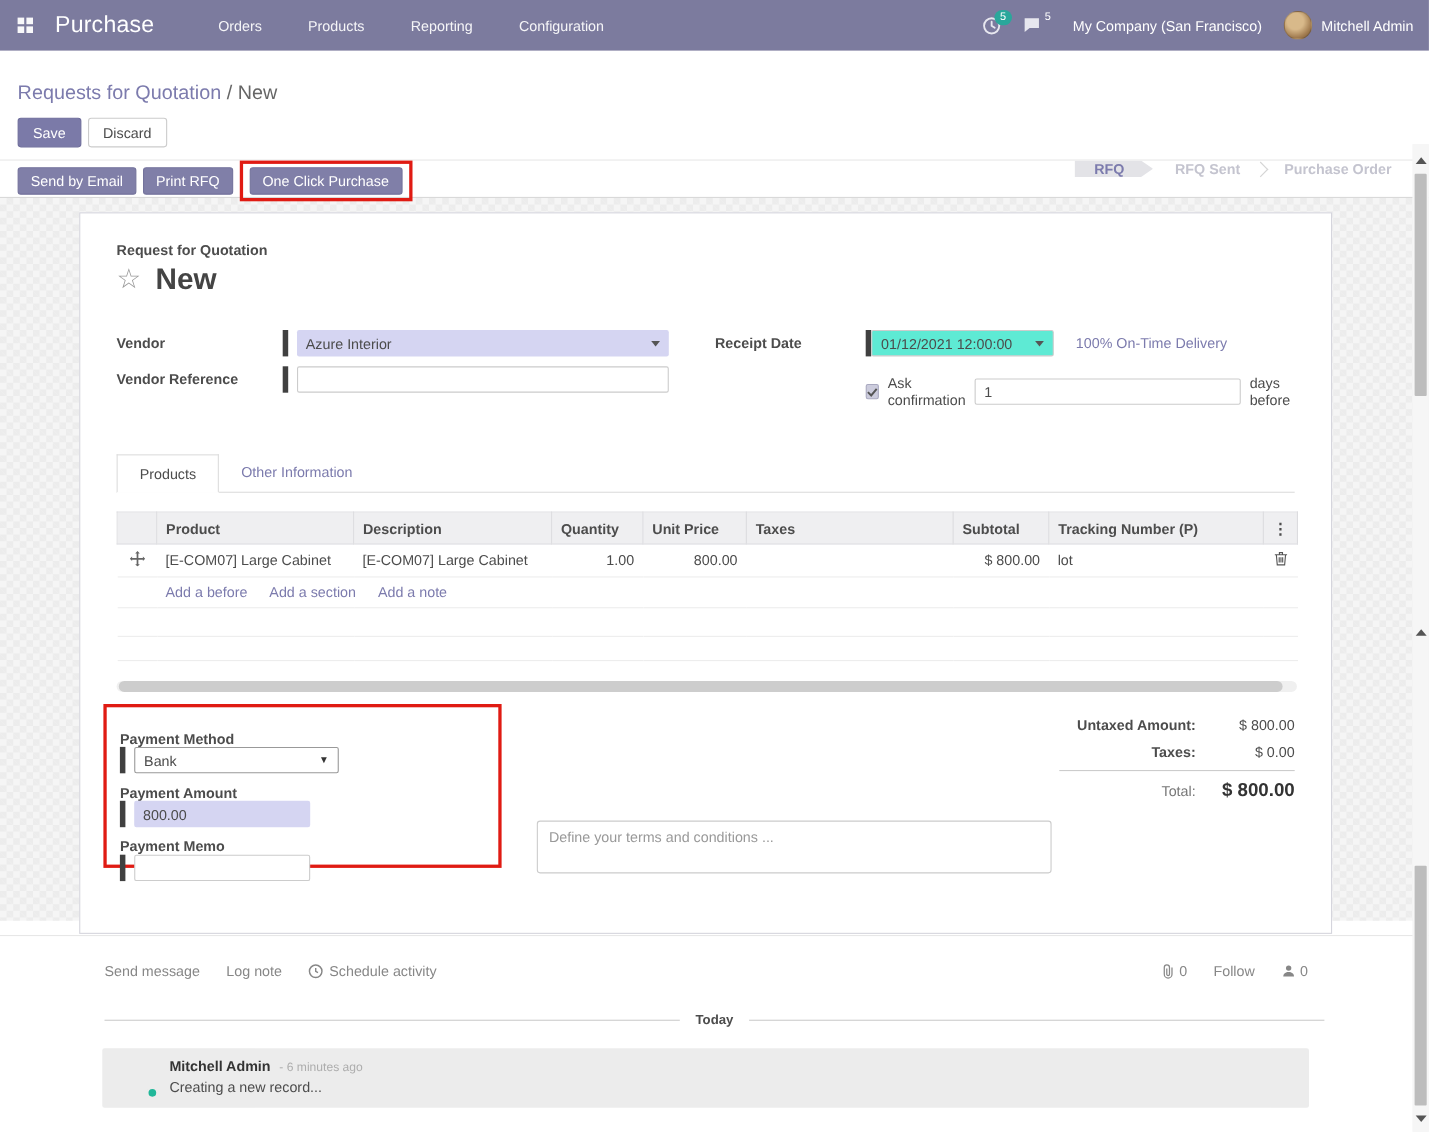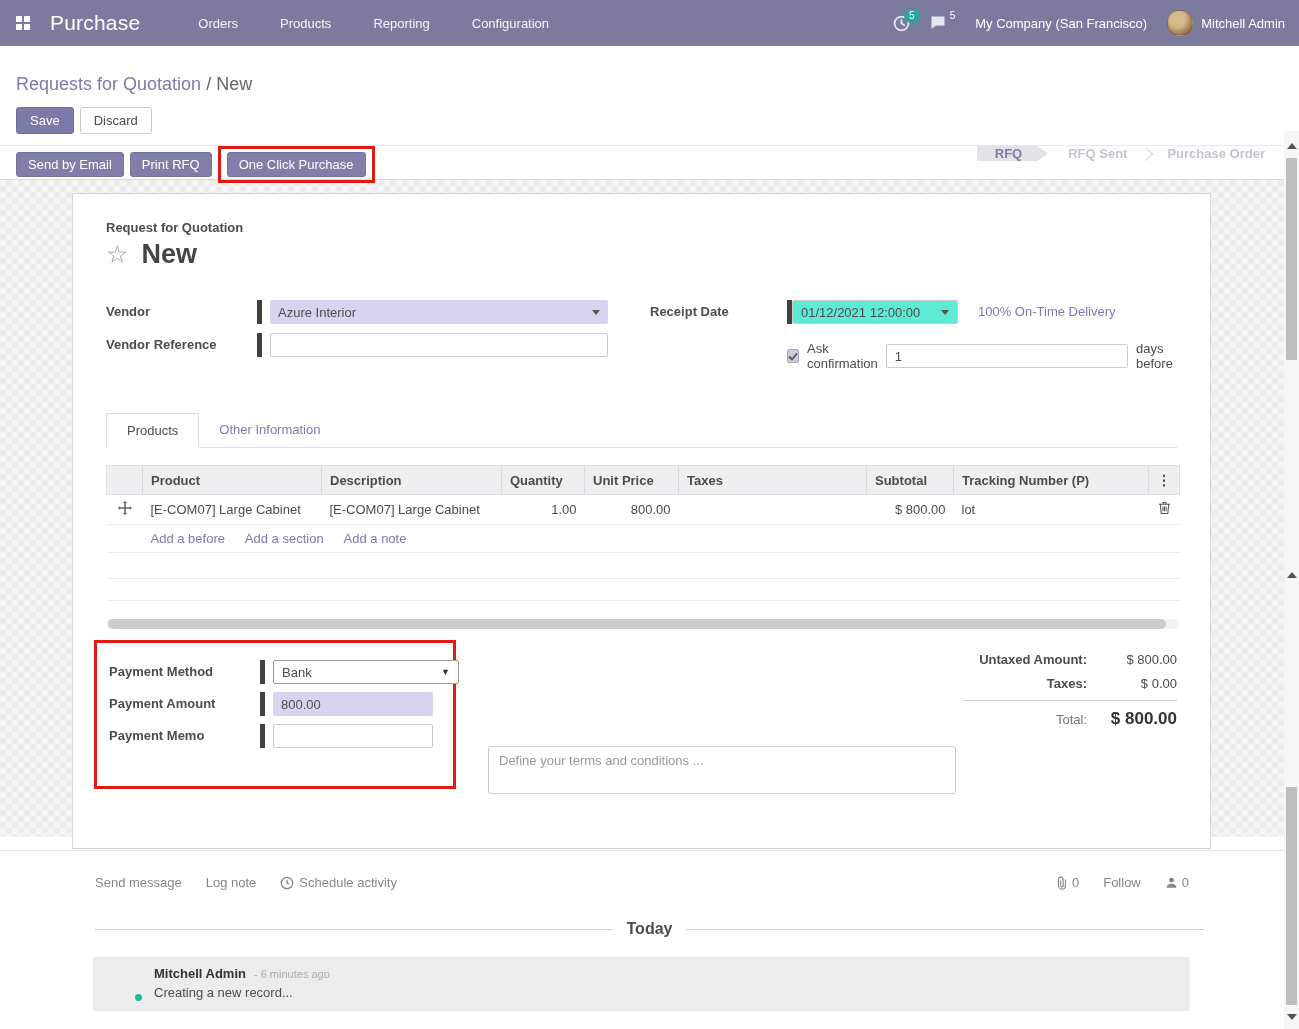--- a/index.html
+++ b/index.html
@@ -16,21 +16,21 @@
   .nav-menu .item { color:rgba(255,255,255,.92); cursor:pointer; }
   .nav-right { display:flex; align-items:center; gap:20px; }
   .icon-btn { position:relative; display:flex; align-items:flex-start; cursor:pointer; }
   .badge { position:absolute; top:-6px; right:-10px; background:#2aa79b; color:#fff; font-size:10px; line-height:10px; padding:2px 5px; border-radius:8px; }
   .sup-count { font-size:10px; color:#fff; margin-left:2px; position:relative; top:-5px; }
   .company-name { color:#fff; }
   .user-zone { display:flex; align-items:center; gap:8px; cursor:pointer; }
   .avatar { width:26px; height:26px; border-radius:50%; background:radial-gradient(circle at 40% 35%, #d8b98a 0 35%, #a07a4e 70%, #6b5233 100%); border:1px solid rgba(0,0,0,.15); }
 
   
-  .control-panel { background:#fff; padding:28px 16px 11px; }
+  .control-panel { background:#fff; padding:12px 16px 11px;margin-top:16px; }
   .breadcrumb { font-size:18px; }
   .breadcrumb .parent { color:#7c7bad; cursor:pointer; }
   .breadcrumb .sep, .breadcrumb .current { color:#666; }
   .cp-buttons { margin-top:12px; display:flex; gap:6px; }
   .btn { font-size:13px; padding:5px 13px; border-radius:3px; cursor:pointer; border:1px solid transparent; }
   .btn-primary { background:#7b7aa8; border-color:#6f6e9c; color:#fff; }
   .btn-default { background:#fff; border-color:#ccc; color:#4c4c4c; }
 
   
   .statusbar { height:35px; background:#fff; border-top:1px solid #e8e8e8; border-bottom:1px solid #d9d9d9; display:flex; justify-content:space-between; align-items:flex-start; }
@@ -89,21 +89,21 @@
   .add-links td { border-bottom:1px solid #ededed; }
   .add-links a { color:#7c7bad; text-decoration:none; margin-right:17px; cursor:pointer; }
   .filler td { border-bottom:1px solid #ededed; height:26px; }
   .filler2 td { border-bottom:none; height:22px; }
   .hscroll { width:1073px; height:10px; background:#f0f0f0; border-radius:5px; margin-top:18px; position:relative; }
   .hscroll .thumb { position:absolute; left:2px; top:0; height:10px; width:1058px; background:#cdcdcd; border-radius:5px; cursor:pointer; }
 
   
   .bottom-row { position:relative; height:160px; margin-top:13px; }
   .payment-box { position:absolute; left:-12px; top:-2px; width:362px; height:149px; border:3px solid #e01b13; padding:17px 0 0 12px; }
-  .payment-box .frow { margin-bottom:6px; }
+  .payment-box .frow { margin-bottom:6px;flex-direction:column; }
   .payment-box .fcell { width:173px; }
   .select-box { background:#fff; border:1px solid #999; border-radius:2px; height:24px; display:flex; align-items:center; justify-content:space-between; padding:0 8px; cursor:pointer; width:186px; }
   .select-box .tri { font-size:9px; color:#333; }
   .pay-field { width:186px; }
   .totals { position:absolute; right:0; top:10px; width:214px; }
   .trow { display:flex; justify-content:flex-end; align-items:baseline; margin-bottom:9px; }
   .tlabel { font-weight:bold; text-align:right; flex:1; }
   .tvalue { width:90px; text-align:right; }
   .tdivider { border-top:1px solid #ccc; margin:2px 0 8px; }
   .total-label { font-weight:normal; color:#777; }
@@ -113,21 +113,21 @@
 
   
   .chatter { background:#fff; border-top:1px solid #e7e7e7; padding:24px 0 30px; margin-top:13px; }
   .chatter-bar { display:flex; justify-content:space-between; align-items:center; padding:0 110px 0 95px; color:#878787; }
   .cb-left { display:flex; gap:24px; align-items:center; }
   .cb-left .citem { cursor:pointer; display:flex; align-items:center; gap:5px; }
   .cb-right { display:flex; gap:24px; align-items:center; }
   .cb-right .citem { cursor:pointer; display:flex; align-items:center; gap:4px; }
   .today-divider { display:flex; align-items:center; margin:30px 95px 0; }
   .today-divider .line { flex:1; height:1px; background:#ccc; }
-  .today-divider .txt { margin:0 14px; font-weight:bold; font-size:16px; color:#4c4c4c; }
+  .today-divider .txt { margin:0 14px; font-weight:bold; font-size:12px; color:#4c4c4c; }
   .message { background:#ececec; margin:19px 109px 0 93px; padding:7px 12px 10px; display:flex; gap:12px; border-radius:2px; }
   .msg-avatar-wrap { position:relative; width:37px; height:37px; flex-shrink:0; }
   .msg-avatar { width:37px; height:37px; border-radius:50%; background:radial-gradient(circle at 40% 35%, #d8b98a 0 35%, #a07a4e 70%, #6b5233 100%); }
   .status-dot { position:absolute; right:-2px; bottom:-2px; width:11px; height:11px; border-radius:50%; background:#21b799; border:2px solid #ececec; }
   .msg-head { display:flex; align-items:baseline; gap:8px; padding-top:2px; }
   .msg-author { font-weight:bold; color:#333; cursor:pointer; }
   .msg-time { font-size:11px; color:#adadad; }
   .msg-body { margin-top:4px; color:#4c4c4c; }
 
   

